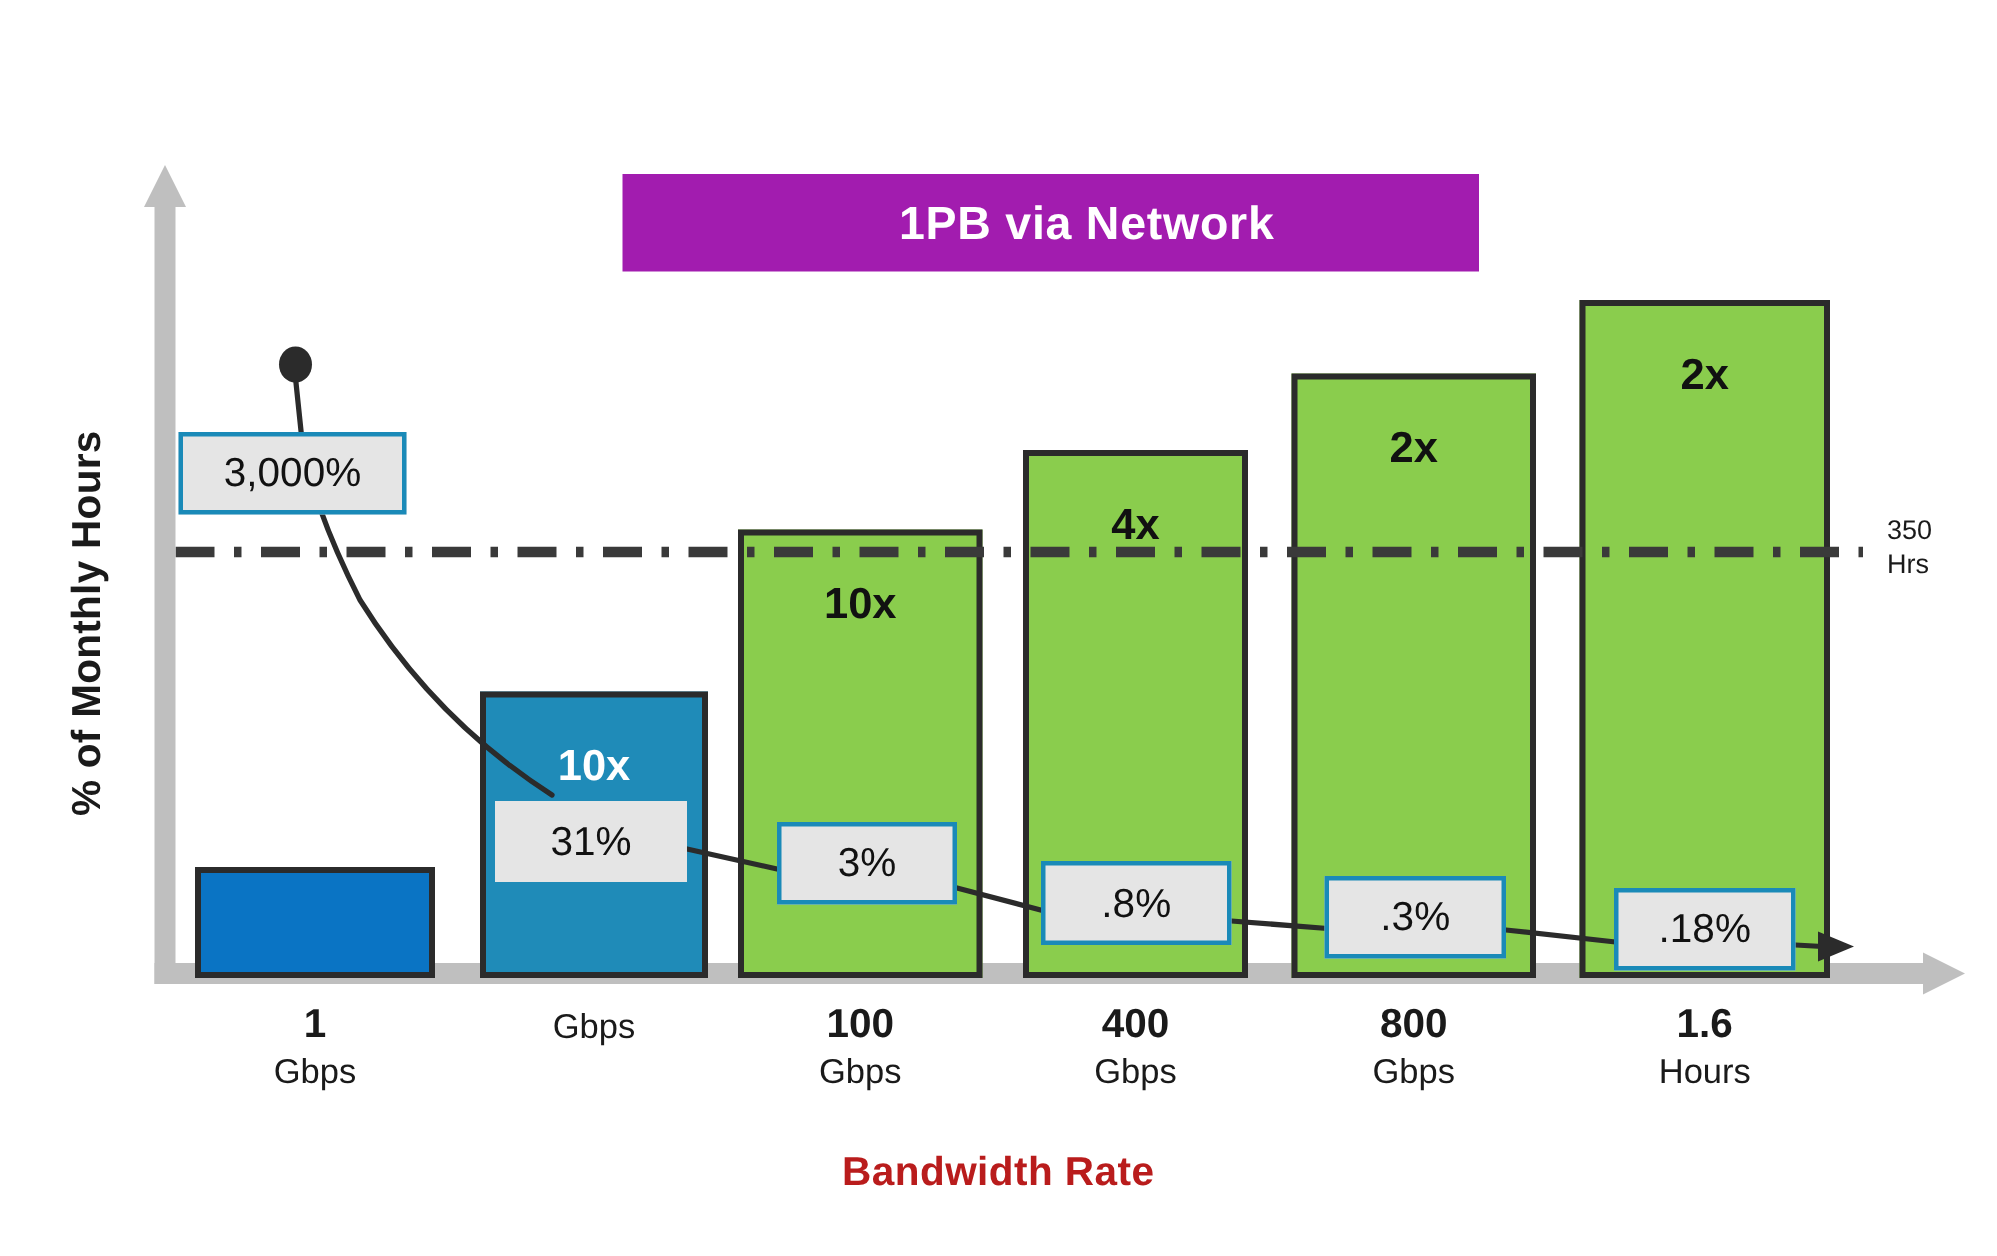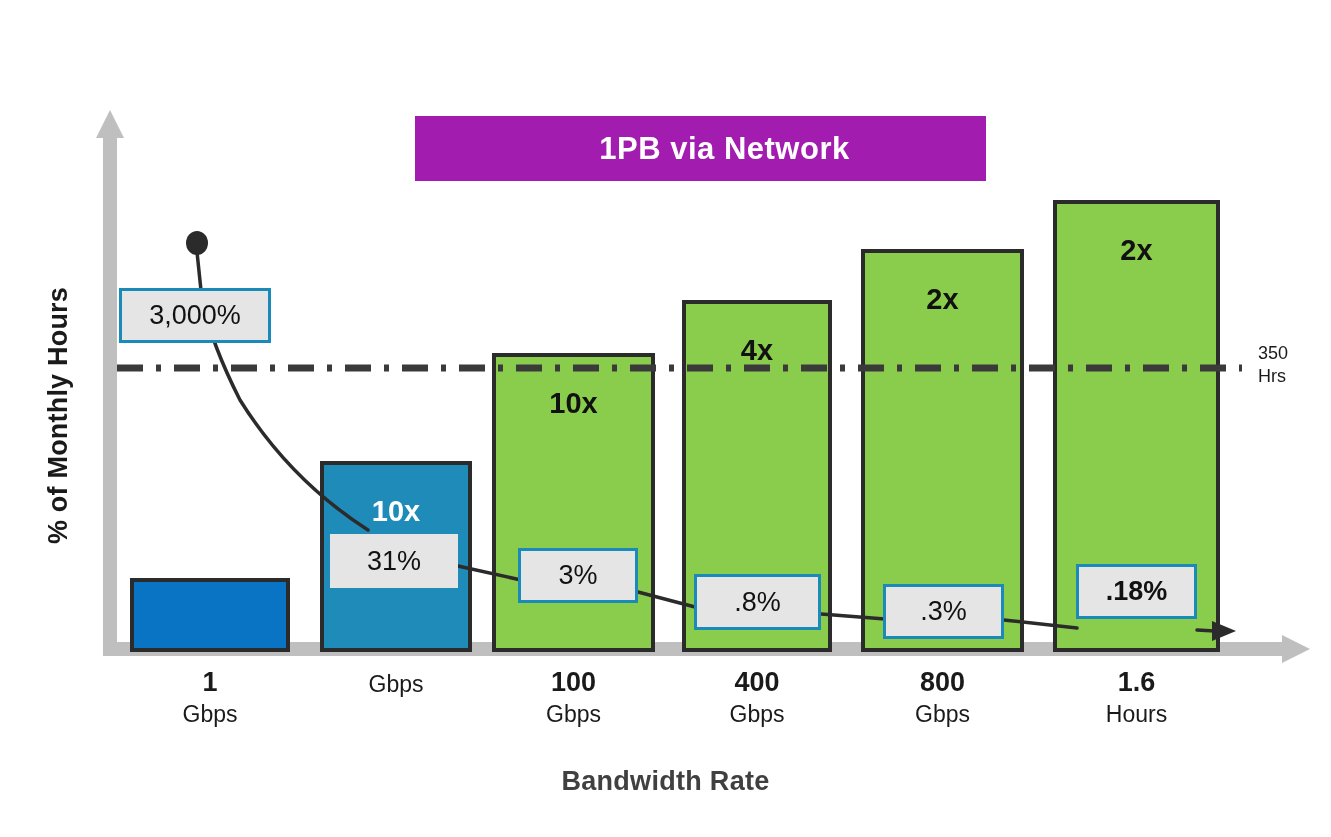--- a/index.html
+++ b/index.html
@@ -73,21 +73,21 @@
     white-space: nowrap;
   }
   #x-axis-title {
     position: absolute;
     left: 0;
     top: 766px;
     width: 1331px;
     text-align: center;
     font-size: 27px;
     font-weight: bold;
-    color: #404040;
+    color: #b91c1c;
     letter-spacing: 0.3px;
   }
 
   
   #title-banner {
     position: absolute;
     left: 415px;
     top: 116px;
     width: 523px;
     height: 65px;
@@ -248,21 +248,21 @@
   </svg>
 
   <div id="marker-dot"></div>
 
   <div id="callouts-layer">
       <div class="callout" style="left: 119px; top: 288px; width: 152px; height: 55px; border-color: rgb(26, 138, 184);">3,000%</div>
       <div class="callout no-border" style="left: 330px; top: 534px; width: 128px; height: 54px;">31%</div>
       <div class="callout" style="left: 518px; top: 548px; width: 120px; height: 55px; border-color: rgb(26, 138, 184);">3%</div>
       <div class="callout" style="left: 694px; top: 574px; width: 127px; height: 56px; border-color: rgb(26, 138, 184);">.8%</div>
       <div class="callout" style="left: 883px; top: 584px; width: 121px; height: 55px; border-color: rgb(26, 138, 184);">.3%</div>
-      <div class="callout" style="left: 1076px; top: 564px; width: 121px; height: 55px; border-color: rgb(26, 138, 184); font-weight: bold;">.18%</div>
+      <div class="callout" style="left: 1076px; top: 592px; width: 121px; height: 55px; border-color: rgb(26, 138, 184);">.18%</div>
     </div>
 
   <div id="xticks-layer">
       <div class="xtick" style="left: 130px; width: 160px; top: 668px;">
         <span class="num">1</span>
         <span class="unit">Gbps</span>
       </div>
       <div class="xtick" style="left: 320px; width: 152px; top: 668px;">
         <span class="unit">Gbps</span>
       </div>

